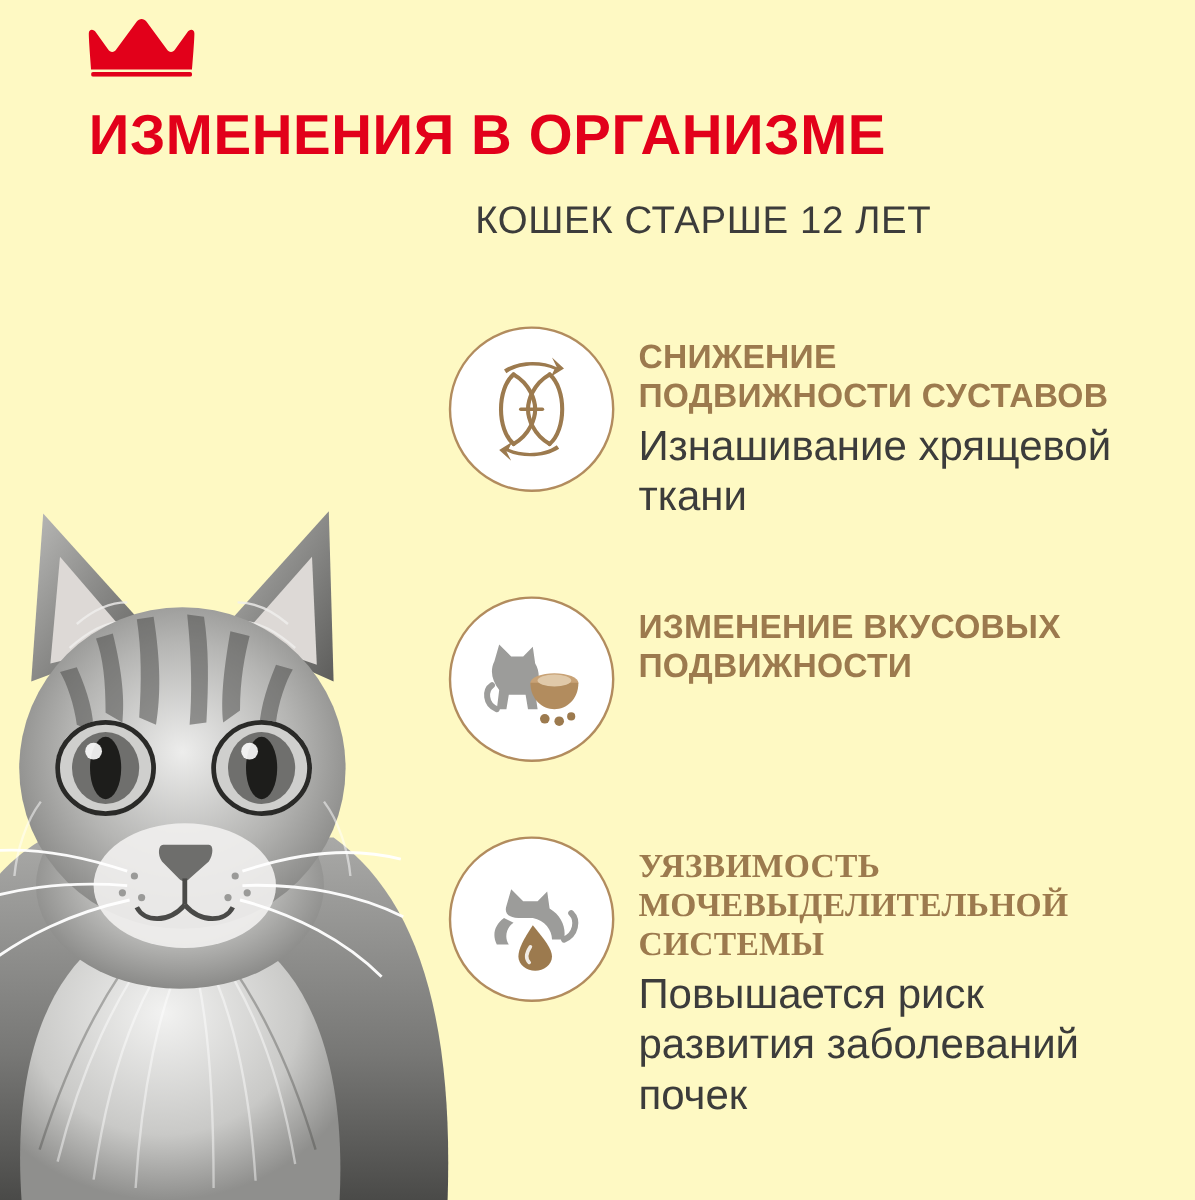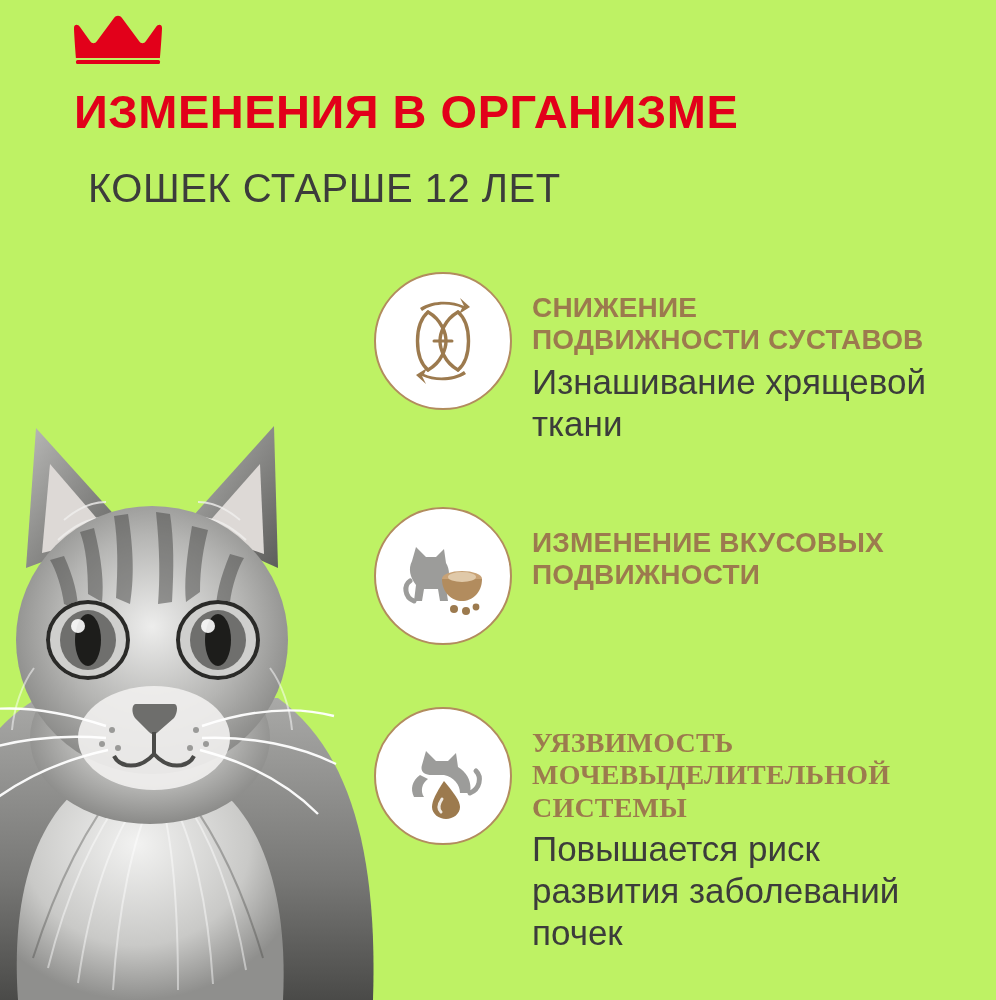--- a/index.html
+++ b/index.html
@@ -7,21 +7,21 @@
     padding: 0;
     background: #ffffff;
   }
   body {
     font-family: "Liberation Sans", sans-serif;
   }
   .page {
     position: relative;
     width: 996px;
     height: 1000px;
-    background: #bef264;
+    background: #fef9c3;
     overflow: hidden;
   }
 
   
   .crown {
     position: absolute;
     left: 72px;
     top: 14px;
     width: 92px;
     height: 50px;
@@ -35,29 +35,30 @@
     width: 870px;
     color: #e2001a;
     font-size: 47px;
     font-weight: bold;
     letter-spacing: 0.5px;
     line-height: 1.04;
     white-space: nowrap;
   }
   .subtitle {
     position: absolute;
-    left: 88px;
+    left: 76px;
     top: 166px;
     width: 700px;
     color: #3c3c3b;
-    font-size: 40px;
+    font-size: 32px;
     font-weight: normal;
     letter-spacing: 0.5px;
     line-height: 1.1;
     white-space: nowrap;
+    text-align: right;
   }
 
   
   .cat-photo {
     position: absolute;
     left: -22px;
     top: 268px;
     width: 430px;
     height: 732px;
     overflow: hidden;
@@ -93,21 +94,20 @@
     padding-top: 10px;
     min-width: 0;
   }
   .feature-head {
     color: #9c7a4e;
     font-size: 28px;
     font-weight: bold;
     line-height: 1.16;
     letter-spacing: 0.2px;
     white-space: nowrap;
-    margin-top: 10px;
   }
   .feature-sub {
     color: #3c3c3b;
     font-size: 35px;
     font-weight: normal;
     line-height: 1.2;
     margin-top: 4px;
     white-space: pre-line;
   }
   .f1 { margin-top: 0px; }

